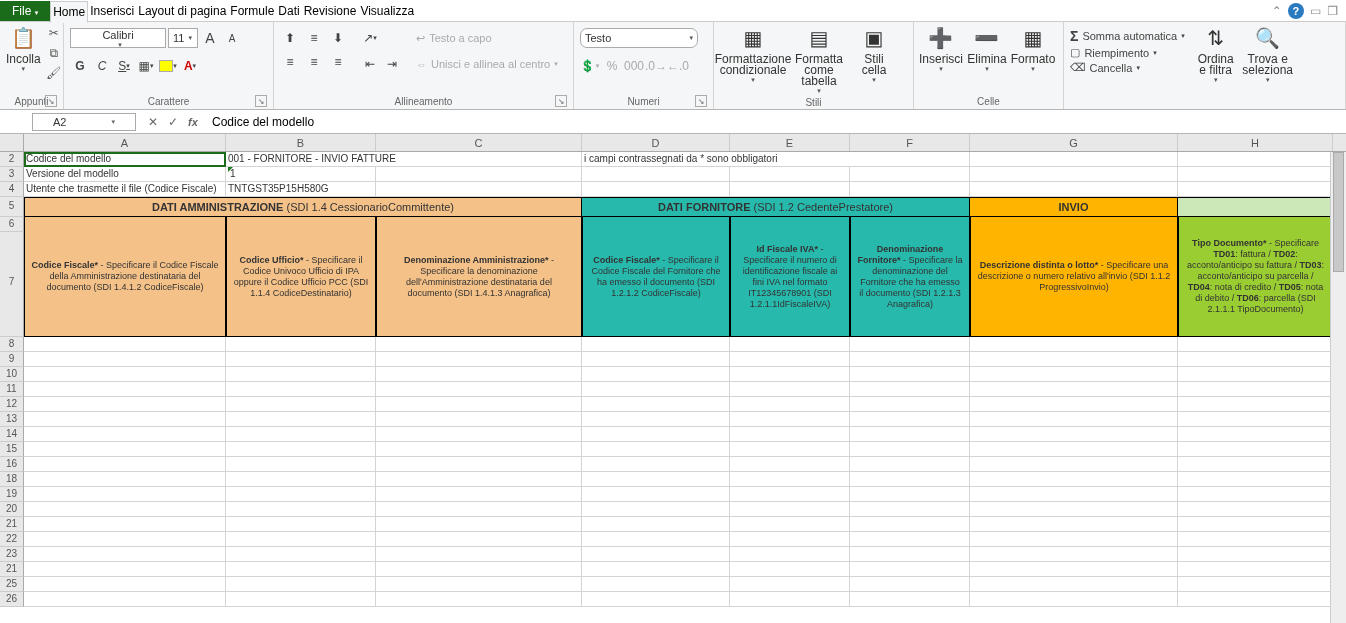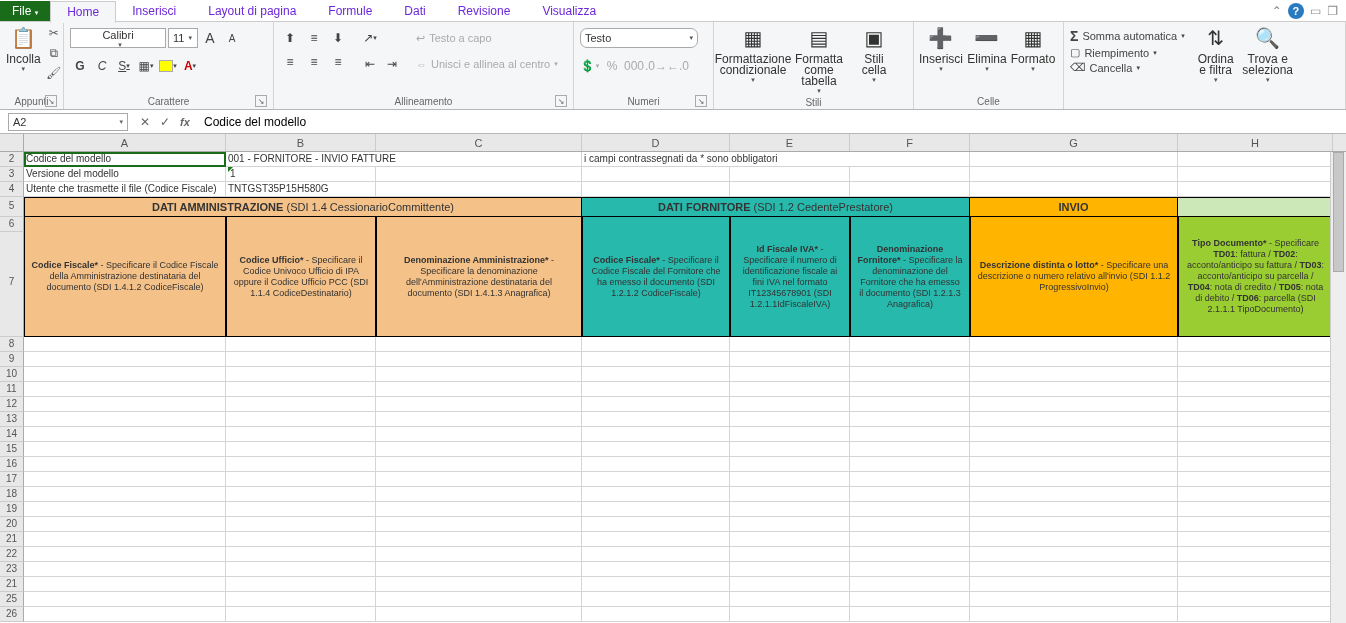--- a/index.html
+++ b/index.html
@@ -1,21 +1,21 @@
 <!DOCTYPE html>
 <html><head>
 <meta charset="utf-8">
 <style>
 * { margin: 0; padding: 0; box-sizing: border-box; font-family: "Segoe UI", Tahoma, sans-serif; }
 body { background: #fff; width: 1346px; height: 623px; overflow: hidden; font-size: 11px; color: #333; }
 
 
 .tabs { display: flex; align-items: center; height: 22px; background: #fff; border-bottom: 1px solid #ccc; padding-left: 0; }
 .tab-file { background: #1a6b1a; color: #fff; padding: 3px 12px; font-size: 12px; cursor: pointer; }
-.tab { padding: 3px 16px; font-size: 12px; color: #6d28d9; cursor: pointer; }
+.tab { padding: 3px 2px; font-size: 12px; color: #000000; cursor: pointer; }
 .tab.active { background: #f5f6f7; border: 1px solid #ccc; border-bottom: 1px solid #f5f6f7; position: relative; top: 1px; }
 .tabs-right { margin-left: auto; display: flex; align-items: center; gap: 6px; padding-right: 8px; }
 .help-circle { width: 16px; height: 16px; border-radius: 50%; background: #2a7ac0; color: #fff; display: flex; align-items: center; justify-content: center; font-size: 11px; font-weight: bold; }
 .win-icon { color: #888; font-size: 12px; cursor: pointer; }
 
 
 .ribbon { display: flex; height: 88px; background: #f5f6f7; border-bottom: 1px solid #b6b6b6; }
 .group { border-right: 1px solid #d4d4d4; padding: 2px 6px 0 6px; display: flex; flex-direction: column; }
 .group-body { flex: 1; display: flex; align-items: flex-start; gap: 4px; }
 .group-label { text-align: center; font-size: 10px; color: #666; padding: 2px 0 2px 0; position: relative; }
@@ -49,21 +49,21 @@
 
 .numfmt { width: 118px; border-radius: 7px; }
 .num-row { display: flex; gap: 2px; margin-top: 4px; }
 
 .edit-col { display: flex; flex-direction: column; gap: 2px; }
 .edit-row { display: flex; align-items: center; gap: 4px; font-size: 11px; color: #444; cursor: pointer; white-space: nowrap; }
 .sigma { font-size: 14px; font-weight: bold; }
 
 
 .fbar { display: flex; align-items: center; height: 24px; border-bottom: 1px solid #b6b6b6; background: #fff; }
-.namebox { width: 120px; border: 1px solid #aaa; margin: 2px 4px 2px 8px; height: 18px; padding: 0 4px; font-size: 11px; display: flex; align-items: center; justify-content: space-between; }
+.namebox { width: 104px; border: 1px solid #aaa; margin: 2px 4px 2px 32px; height: 18px; padding: 0 20px; font-size: 11px; display: flex; align-items: center; justify-content: space-between; }
 .namebox .dd { font-size: 7px; color: #666; }
 .fbar-btns { display: flex; gap: 2px; padding: 0 4px; }
 .fbar-btn { width: 18px; height: 18px; display: flex; align-items: center; justify-content: center; color: #666; cursor: pointer; font-size: 12px; }
 .fx { font-style: italic; font-weight: bold; font-size: 11px; }
 .formula-input { flex: 1; border: none; outline: none; height: 18px; padding: 0 6px; font-size: 12px; }
 
 
 .grid-wrap { position: relative; overflow: hidden; height: 489px; }
 .col-headers { display: flex; height: 18px; background: #e8e8e8; border-bottom: 1px solid #aaa; }
 .corner { width: 24px; border-right: 1px solid #aaa; background: #e8e8e8; }
@@ -497,31 +497,20 @@
         <div class="cell cA"></div>
         <div class="cell cB"></div>
         <div class="cell cC"></div>
         <div class="cell cD"></div>
         <div class="cell cE"></div>
         <div class="cell cF"></div>
         <div class="cell cG"></div>
         <div class="cell cH"></div>
       </div>
       <div class="row empty-row">
-        <div class="row-h">17</div>
-        <div class="cell cA"></div>
-        <div class="cell cB"></div>
-        <div class="cell cC"></div>
-        <div class="cell cD"></div>
-        <div class="cell cE"></div>
-        <div class="cell cF"></div>
-        <div class="cell cG"></div>
-        <div class="cell cH"></div>
-      </div>
-      <div class="row empty-row">
         <div class="row-h">18</div>
         <div class="cell cA"></div>
         <div class="cell cB"></div>
         <div class="cell cC"></div>
         <div class="cell cD"></div>
         <div class="cell cE"></div>
         <div class="cell cF"></div>
         <div class="cell cG"></div>
         <div class="cell cH"></div>
       </div>

